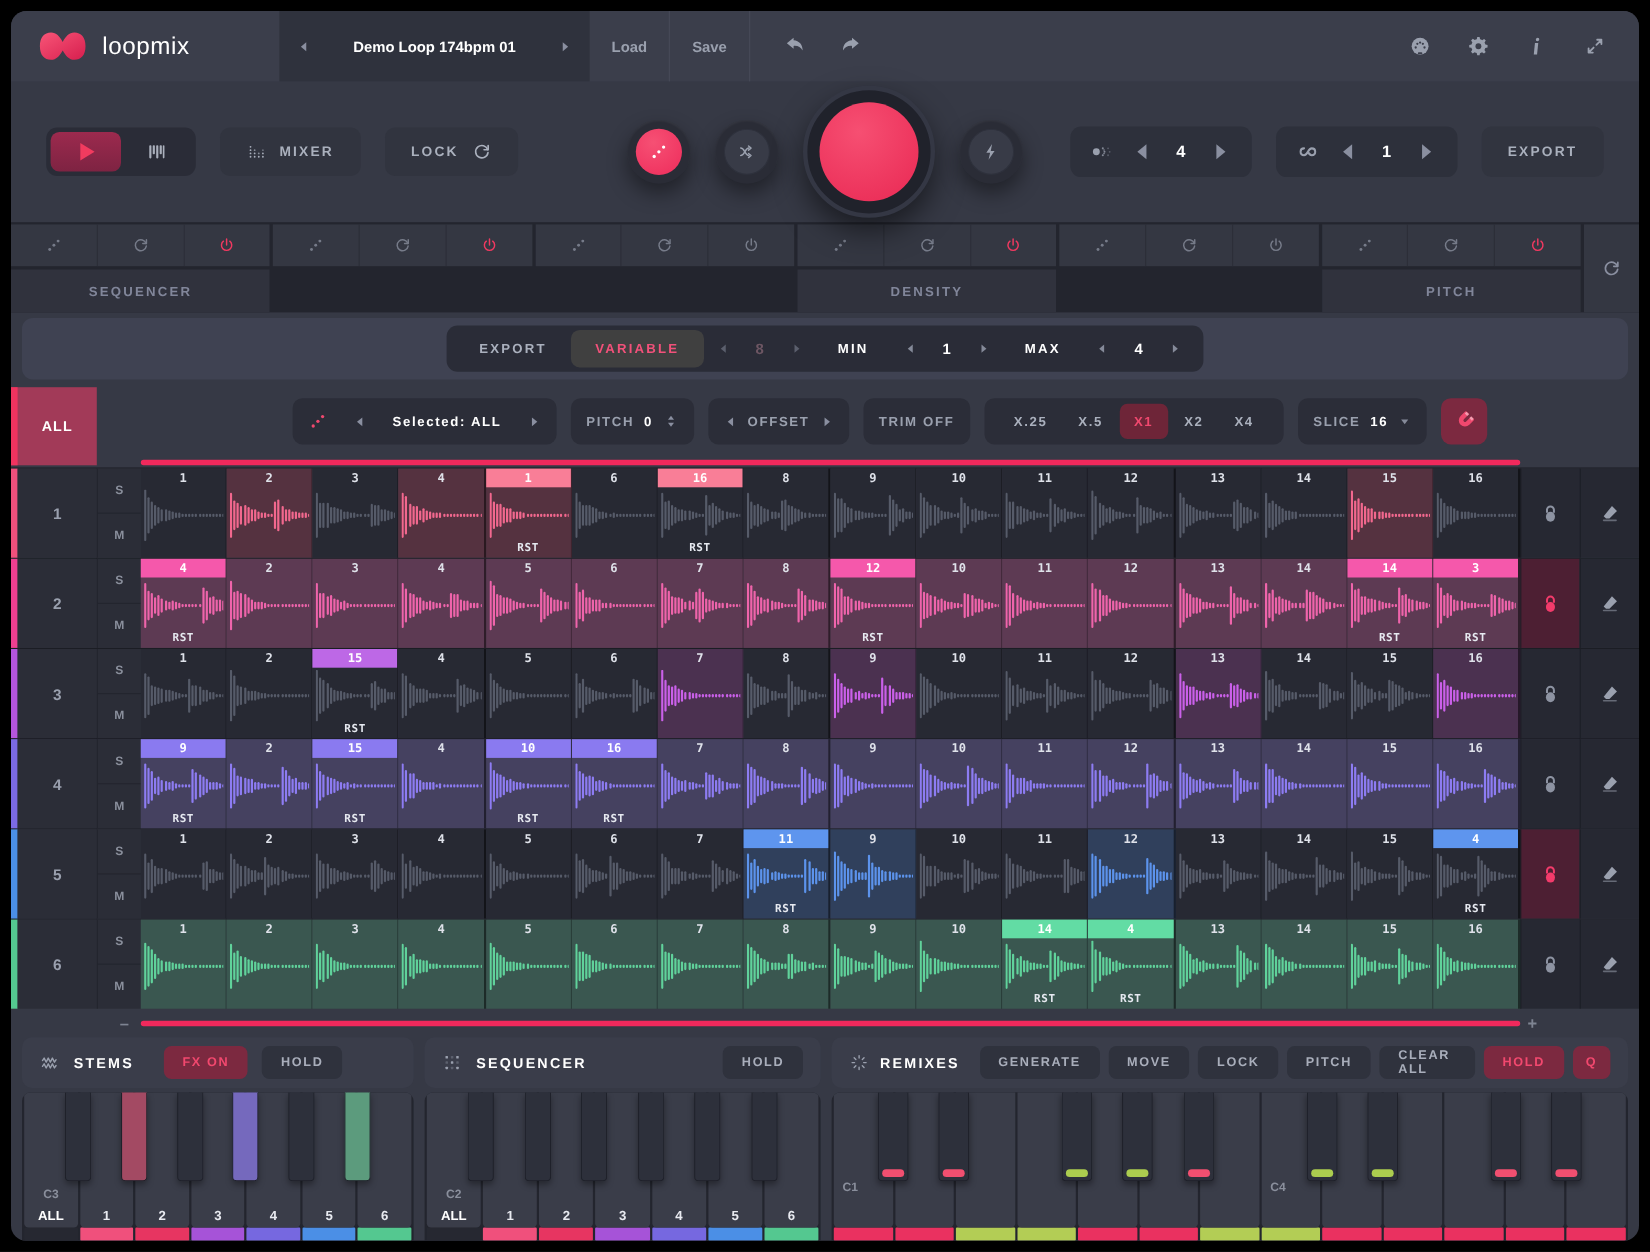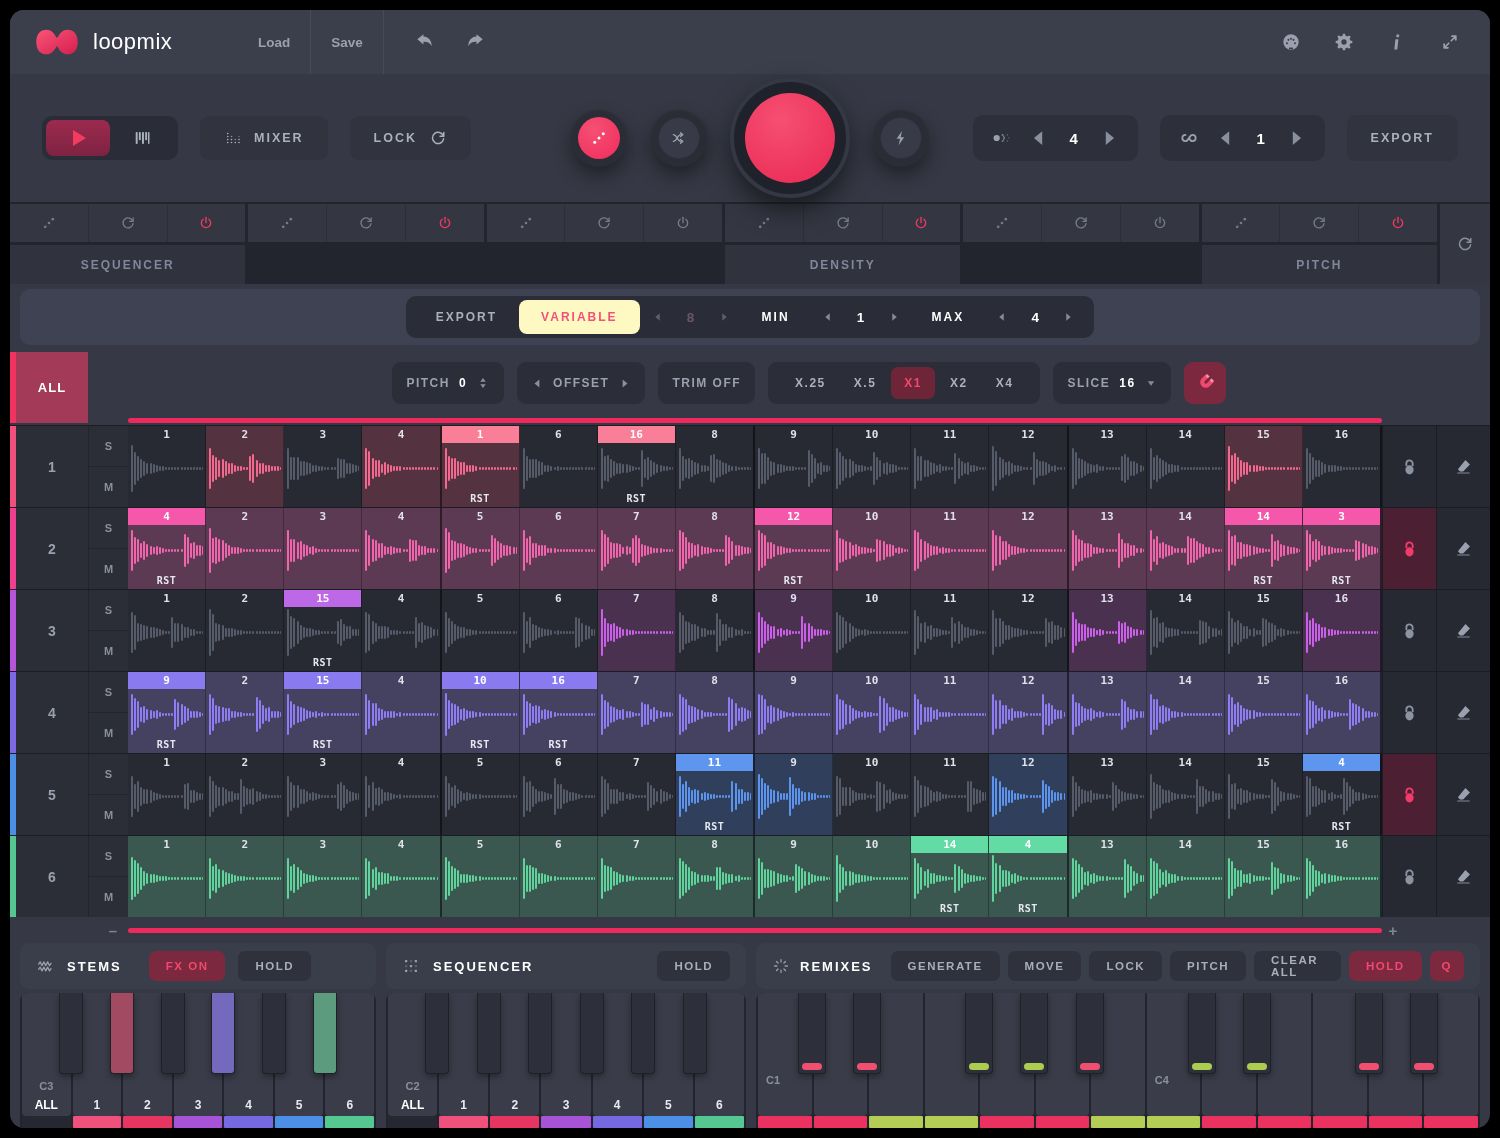--- a/index.html
+++ b/index.html
@@ -68,21 +68,21 @@
   .tab-ic .ic { width: 16px; height: 16px; }
   .tab-ic.pw.on { color: #ef3960; }
   .tab-name { flex: 1; background: #30323d; display: flex; align-items: center; justify-content: center; color: #81869a; font-size: 12px; font-weight: bold; letter-spacing: 2px; }
   .tab-col.active .tab-name { background: #4d515e; color: #fff; }
   .tab-reset { width: 50px; flex: none; background: #343742; display: flex; align-items: center; justify-content: center; color: #8a8fa0; }
 
   
   .optionsrow { height: 56px; flex: none; margin: 5px 10px; background: #3f4252; border-radius: 10px; display: flex; align-items: center; justify-content: center; }
   .opts-inner { background: #2a2c37; border-radius: 10px; height: 42px; display: flex; align-items: center; padding: 0 10px; gap: 2px; }
   .opt-lbl { color: #aab0bd; font-weight: bold; font-size: 12px; letter-spacing: 2px; padding: 0 20px; }
-  .opt-chip { background: #fef9c3; color: #f2517a; border-radius: 8px; height: 34px; display: flex; align-items: center; padding: 0 22px; font-size: 12px; font-weight: bold; letter-spacing: 2px; }
+  .opt-chip { background: #404040; color: #f2517a; border-radius: 8px; height: 34px; display: flex; align-items: center; padding: 0 22px; font-size: 12px; font-weight: bold; letter-spacing: 2px; }
   .opt-val { color: #fff; font-weight: bold; font-size: 13.5px; width: 30px; text-align: center; }
   .opt-chev { color: #858a99; padding: 0 10px; display: flex; }
   .opt-chev .ic { width: 12px; height: 12px; }
   .dim { color: #5b5f6d !important; }
   .dimval { color: #6d5663 !important; }
 
   
   .gridtoolbar { height: 66px; flex: none; position: relative; display: flex; align-items: center; justify-content: center; padding-left: 118px; gap: 13px; }
   .all-btn { position: absolute; left: 0; top: 2px; width: 78px; height: 71px; background: #a23a58; border-left: 6px solid #f0335f; color: #fff; font-weight: bold; font-size: 13px; letter-spacing: 1px; display: flex; align-items: center; justify-content: center; z-index: 3; }
   .tool-group { background: #2b2d38; border-radius: 9px; height: 42px; display: flex; align-items: center; gap: 9px; padding: 0 14px; color: #9aa0ae; font-size: 12px; font-weight: bold; letter-spacing: 1.5px; }
@@ -163,20 +163,37 @@
               <linearGradient id="lmg" x1="0" y1="0" x2="1" y2="1">
                 <stop offset="0" stop-color="#f85577"></stop>
                 <stop offset="1" stop-color="#d61e4e"></stop>
               </linearGradient>
             </defs>
             <path fill="url(#lmg)" d="M14 3C7 3 2.5 8 2.5 17S7 31 14 31c5.5 0 8.6-3.9 12-9.6C29.4 27.1 32.5 31 38 31c7 0 11.5-5 11.5-14S45 3 38 3c-5.5 0-8.6 3.9-12 9.6C22.6 6.9 19.5 3 14 3z"></path>
           </svg>
         </span>
       <span class="logo-text">loopmix</span>
     </div>
+    <div class="preset">
+      <span class="chev-btn">
+          <span class="ic">
+            <svg viewBox="0 0 24 24" fill="currentColor">
+              <path d="M15.5 4.5l-9 7.5 9 7.5z"></path>
+            </svg>
+          </span>
+        </span>
+      <span class="preset-name">Demo Loop 174bpm 01</span>
+      <span class="chev-btn">
+          <span class="ic">
+            <svg viewBox="0 0 24 24" fill="currentColor">
+              <path d="M8.5 4.5l9 7.5-9 7.5z"></path>
+            </svg>
+          </span>
+        </span>
+    </div>
     <div class="tb-btn">Load</div>
     <div class="tb-btn">Save</div>
     <div class="histbtns">
       <span class="ic">
           <svg viewBox="0 0 24 24" fill="currentColor">
             <path d="M10.8 5.2V2.6L3.8 8.4l7 5.8v-3.1c4.6-.3 7.5 1.2 9.4 4.9.1-6.2-3.6-10.4-9.4-10.8z"></path>
           </svg>
         </span>
       <span class="ic">
           <svg viewBox="0 0 24 24" fill="currentColor">
@@ -607,20 +624,44 @@
             <svg viewBox="0 0 24 24" fill="currentColor">
               <path d="M8.5 4.5l9 7.5-9 7.5z"></path>
             </svg>
           </span>
         </span>
     </div>
   </div>
 
   <div class="gridtoolbar">
     <div class="all-btn">ALL</div>
+    <div class="tool-group tg-wide">
+      <span class="ic dice-pink">
+          <svg viewBox="0 0 24 24" fill="currentColor">
+            <circle cx="6.3" cy="17.7" r="2"></circle>
+            <circle cx="12" cy="12" r="2"></circle>
+            <circle cx="17.7" cy="6.3" r="2"></circle>
+          </svg>
+        </span>
+      <span class="chev-btn">
+          <span class="ic">
+            <svg viewBox="0 0 24 24" fill="currentColor">
+              <path d="M15.5 4.5l-9 7.5 9 7.5z"></path>
+            </svg>
+          </span>
+        </span>
+      <span class="tg-val" style="font-size:12px">Selected: ALL</span>
+      <span class="chev-btn">
+          <span class="ic">
+            <svg viewBox="0 0 24 24" fill="currentColor">
+              <path d="M8.5 4.5l9 7.5-9 7.5z"></path>
+            </svg>
+          </span>
+        </span>
+    </div>
     <div class="tool-group">
       <span>PITCH</span>
       <span class="tg-val">0</span>
       <span class="chev-btn">
           <span class="ic" style="width:14px;height:14px">
             <svg viewBox="0 0 24 24" fill="currentColor">
               <path d="M12 3.5l4.7 6.2H7.3z"></path>
               <path d="M12 20.5l4.7-6.2H7.3z"></path>
             </svg>
           </span>

